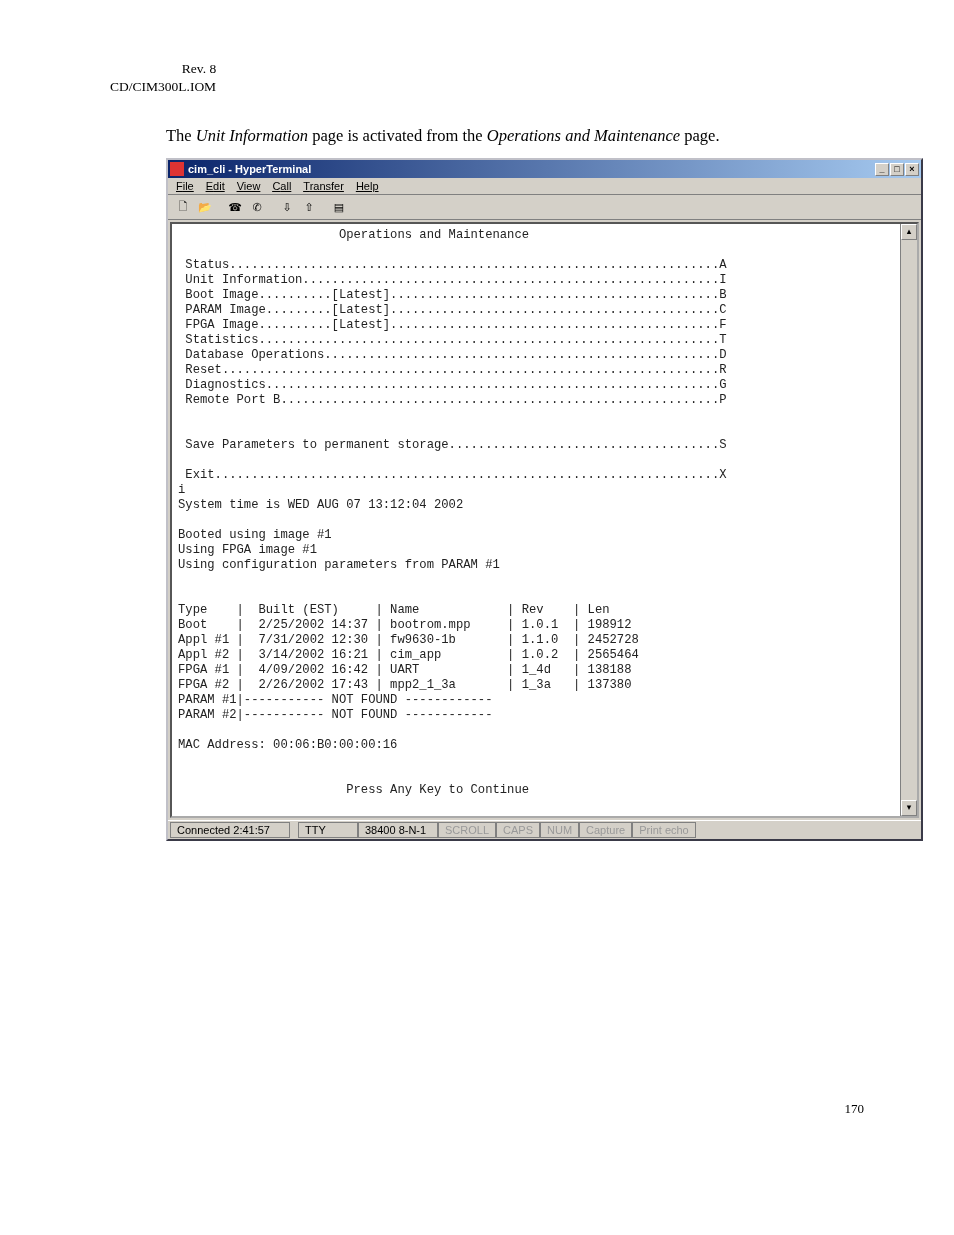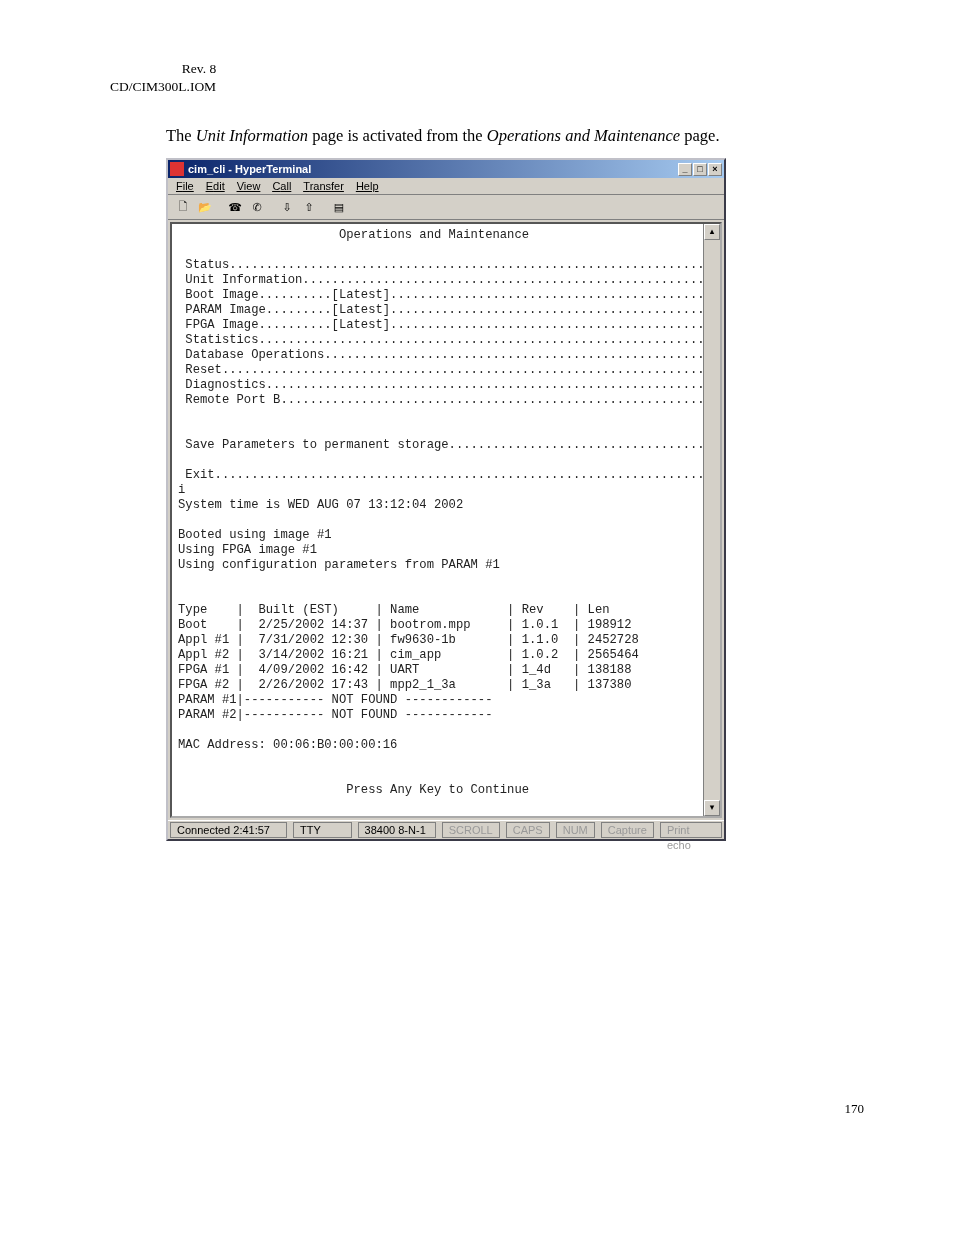--- a/index.html
+++ b/index.html
@@ -35,21 +35,21 @@
   }
   .intro {
     font-size: 16.5px;
     margin: 0 0 12px 56px;
   }
   .intro em { font-style: italic; }
 
   
   .window {
     margin-left: 56px;
-    width: 560px;
+    width: 757px;
     border: 2px solid #c0c0c8;
     border-right-color: #3a3a48;
     border-bottom-color: #3a3a48;
     background: #d4d0c8;
     box-sizing: border-box;
     font-family: Tahoma, Arial, sans-serif;
     font-size: 11px;
   }
   .titlebar {
     display: flex;
@@ -135,21 +135,21 @@
   }
   .vscroll .arrow {
     height:16px; background:#d4d0c8;
     border:1px solid #808080; border-top-color:#fff; border-left-color:#fff;
     box-sizing:border-box; text-align:center; font-size:9px; line-height:13px;
   }
   .vscroll .track { flex:1; background:#d4d0c8; }
 
   .statusbar {
     display:flex;
-    gap:6px;
+    gap:0;
     padding: 1px 2px;
     background:#d4d0c8;
     border-top:1px solid #fff;
     font-size:11px;
   }
   .stat {
     border:1px solid #808080;
     border-top-color:#808080; border-left-color:#808080;
     padding: 0 6px;
     background:#d4d0c8;
@@ -261,21 +261,21 @@
                        Press Any Key to Continue</div>
       <div class="vscroll">
         <div class="arrow">▴</div>
         <div class="track"></div>
         <div class="arrow">▾</div>
       </div>
     </div>
 
     <div class="statusbar">
       <div class="stat" style="width:120px;">Connected 2:41:57</div>
-      <div class="stat" style="width:60px;">TTY</div>
+      <div class="stat" style="width:60px;margin-left:8px;">TTY</div>
       <div class="stat" style="width:80px;">38400 8-N-1</div>
       <div class="stat dim">SCROLL</div>
       <div class="stat dim">CAPS</div>
       <div class="stat dim">NUM</div>
       <div class="stat dim">Capture</div>
       <div class="stat dim">Print echo</div>
     </div>
   </div>
 
   <div class="pagenum">170</div>

